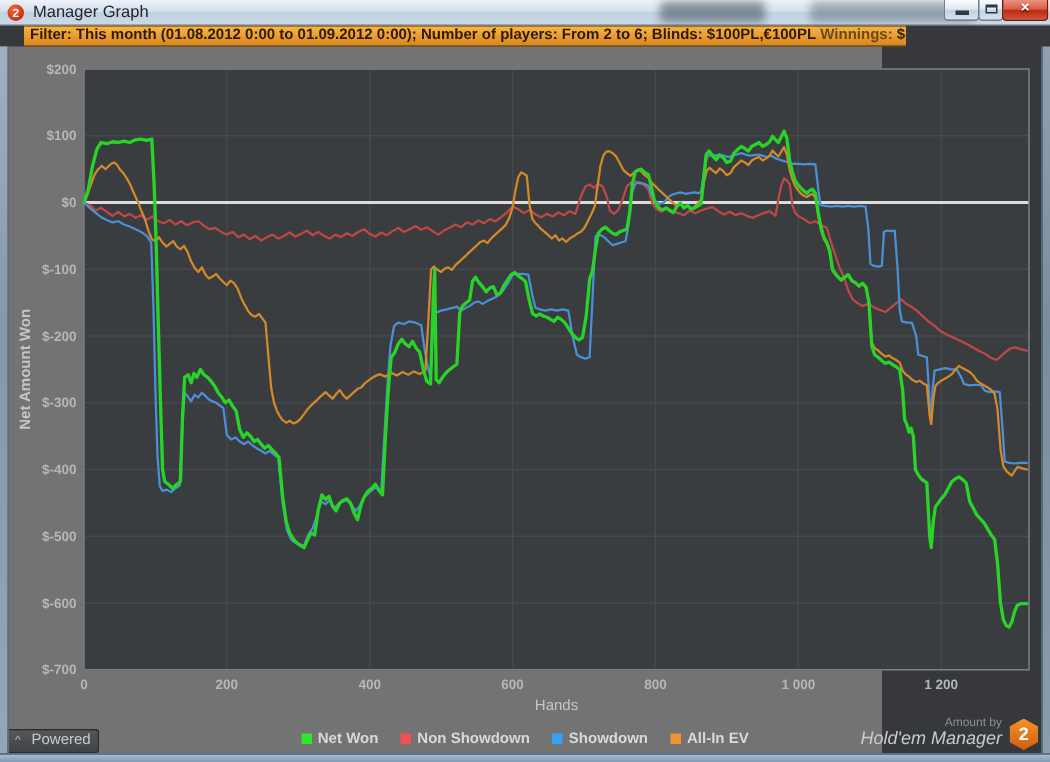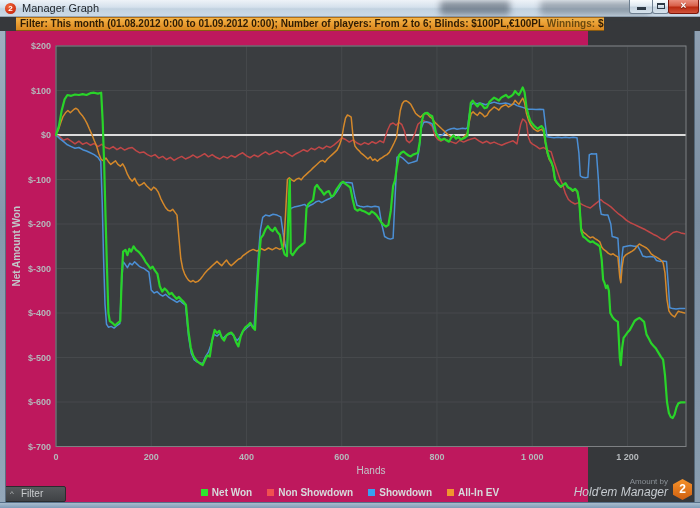--- a/index.html
+++ b/index.html
@@ -30,21 +30,21 @@
     border:1px solid #2e3a46;border-top-width:2px;background:transparent;}
   
   .filterbar{position:absolute;left:16px;top:17px;width:588px;height:14px;z-index:29;
     background:linear-gradient(#f5b54a,#e89a2e 55%,#d98820);
     border-top:1px solid #b36f14;border-bottom:1px solid #8a5a10;box-sizing:border-box;
     font-size:10px;font-weight:bold;color:#2f1c04;white-space:nowrap;
     padding-left:4px;line-height:12px;overflow:hidden;}
   .filterbar .winlab{color:#6b4a10;font-weight:600;}
   
   .chart-region{position:absolute;left:0;top:31px;width:588px;height:471px;
-    background:#be185d;z-index:1;}
+    background:#737373;z-index:1;}
   .chart-svg{position:absolute;left:0;top:0;}
   
   .options-btn{position:absolute;left:4px;top:486px;width:62px;height:16px;z-index:20;
     background:linear-gradient(#55585b,#404346);border:1px solid #2a2c2e;border-radius:2px;
     color:#c9ccce;font-size:10px;line-height:14px;box-sizing:border-box;
     padding-left:16px;cursor:default;}
   .options-arrow{position:absolute;left:5px;top:0;font-size:8px;color:#b9bcbe;}
   .legend{position:absolute;left:0;top:487px;width:700px;display:flex;z-index:15;
     justify-content:center;gap:15px;font-size:10px;color:#d7dadc;}
   .legend-item{display:flex;align-items:center;gap:4px;font-weight:bold;}
@@ -134,21 +134,21 @@
       <text x="436.95238095238096" y="428.5" text-anchor="middle" font-size="9" font-weight="bold" fill="#b4b8bb" font-family="Liberation Sans, sans-serif">800</text>
       <text x="532.1904761904761" y="428.5" text-anchor="middle" font-size="9" font-weight="bold" fill="#b4b8bb" font-family="Liberation Sans, sans-serif">1 000</text>
       <text x="627.4285714285714" y="428.5" text-anchor="middle" font-size="9" font-weight="bold" fill="#b4b8bb" font-family="Liberation Sans, sans-serif">1 200</text>
       <text x="371" y="442.5" text-anchor="middle" font-size="10" fill="#c2c6c9" font-family="Liberation Sans, sans-serif">Hands</text>
       <text x="20" y="215.25" text-anchor="middle" font-size="10" font-weight="bold" fill="#c2c6c9" font-family="Liberation Sans, sans-serif" transform="rotate(-90 20 215.25)">Net Amount Won</text>
     </svg>
 </div>
 
 <div class="options-btn">
   <span class="options-arrow">^</span>
-  <span>Filter</span>
+  <span>Powered</span>
 </div>
 
 <div class="legend">
   <span class="legend-item">
     <span class="swatch" style="background: rgb(46, 230, 46);"></span>
     <span>Net Won</span>
   </span>
   <span class="legend-item">
     <span class="swatch" style="background: rgb(240, 80, 80);"></span>
     <span>Non Showdown</span>

